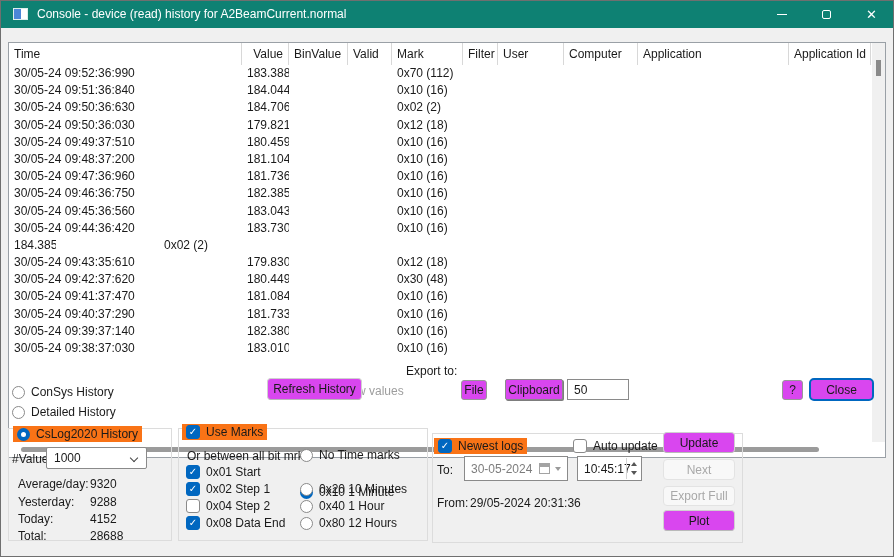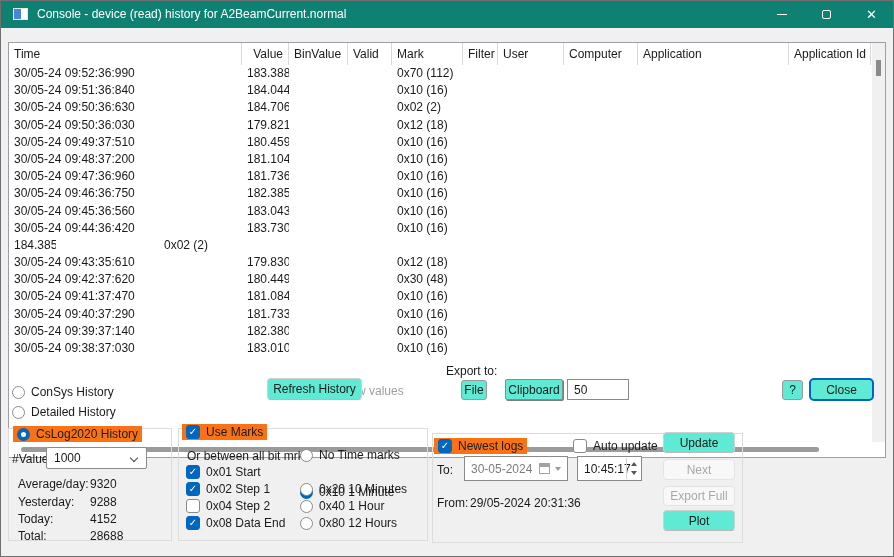--- a/index.html
+++ b/index.html
@@ -37,21 +37,21 @@
   .hthumb { position:absolute; left:12px; top:5px; width:798px; height:5px; background:#9b9b9b; border-radius:2.5px; }
 
   
   .ctl { position:absolute; display:flex; align-items:center; gap:6px; white-space:nowrap; height:16px; }
   .radio { width:13px; height:13px; border-radius:50%; border:1px solid #8a8a8a; background:#fff; flex:none; }
   .radio.sel { border:4px solid #0067C0; }
   .cb { width:14px; height:14px; border-radius:3px; border:1px solid #8a8a8a; background:#fff; flex:none; display:flex; align-items:center; justify-content:center; color:#fff; font-size:10px; line-height:1; }
   .cb.on { background:#0067C0; border-color:#0067C0; }
   .cb.dis { background:#bfbfbf; border-color:#bfbfbf; }
   .dim { color:#9d9d9d; }
-  .btn { position:absolute; background:#5eead4; border:1px solid #d0d0d0; border-bottom-color:#b9b9b9; border-radius:4px; display:flex; align-items:center; justify-content:center; font-size:12px; }
+  .btn { position:absolute; background:#d946ef; border:1px solid #d0d0d0; border-bottom-color:#b9b9b9; border-radius:4px; display:flex; align-items:center; justify-content:center; font-size:12px; }
   .btn.classic { border:1px solid #999; border-radius:3px; }
   .btn.pressed { border:1px solid #8a8a8a; box-shadow:1px 1px 0 0 #7d7d7d; border-radius:2px; }
   .btn.disabled { color:#a8a8a8; border:1px solid #e3e3e3; background:#f8f8f8; }
   .btn.accent { border:2px solid #0067C0; border-radius:5px; }
   .tinput { position:absolute; background:#fff; border:1px solid #8a8a8a; padding:2px 6px; font-size:12px; display:flex; align-items:center; }
   .lbl { position:absolute; white-space:nowrap; }
   .groupbox { position:absolute; border:1px solid #dcdcdc; }
   .on-border { background:#f97316; padding:0 4px; }
 
   .combo { position:absolute; left:46px; top:447px; width:101px; height:22px; border:1px solid #8a8a8a; border-radius:2px; background:#fff; display:flex; align-items:center; padding:0 7px; }
@@ -320,21 +320,21 @@
 </div>
 <div class="ctl" style="left:12px; top:404px;">
   <span class="radio"></span>
   <span>Detailed History</span>
 </div>
 <div class="ctl" style="left:299px; top:383px;">
   <span class="cb dis">✓</span>
   <span class="dim">Add new values</span>
 </div>
 <div class="btn" style="left:267px; top:378px; width:95px; height:22px;">Refresh History</div>
-<div class="lbl" style="left:406px; top:364px; font-weight:bold; font-weight:normal;margin-left:40px;">Export to:</div>
+<div class="lbl" style="left:406px; top:364px; font-weight:bold; font-weight:normal;">Export to:</div>
 <div class="btn classic" style="left:461px; top:380px; width:26px; height:20px;">File</div>
 <div class="btn pressed" style="left:505px; top:379px; width:58px; height:21px;">Clipboard</div>
 <div class="tinput" style="left:567px; top:379px; width:62px; height:21px;">50</div>
 <div class="btn classic" style="left:782px; top:380px; width:21px; height:20px;">?</div>
 <div class="btn accent" style="left:809px; top:378px; width:65px; height:23px;">Close</div>
 
 <div class="groupbox" style="left:8px; top:428px; width:164px; height:113px;"></div>
 <div class="ctl on-border" style="left:13px; top:426px;">
   <span class="radio sel"></span>
   <span>CsLog2020 History</span>

